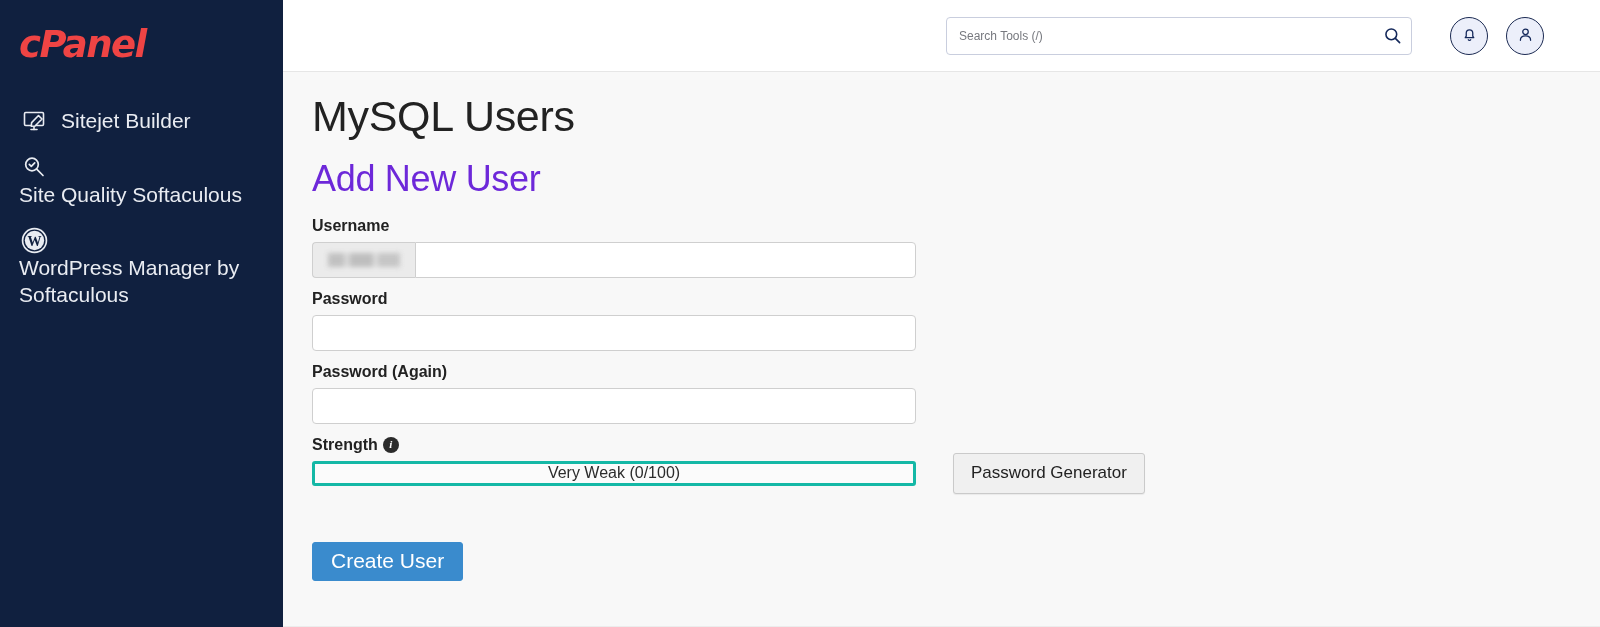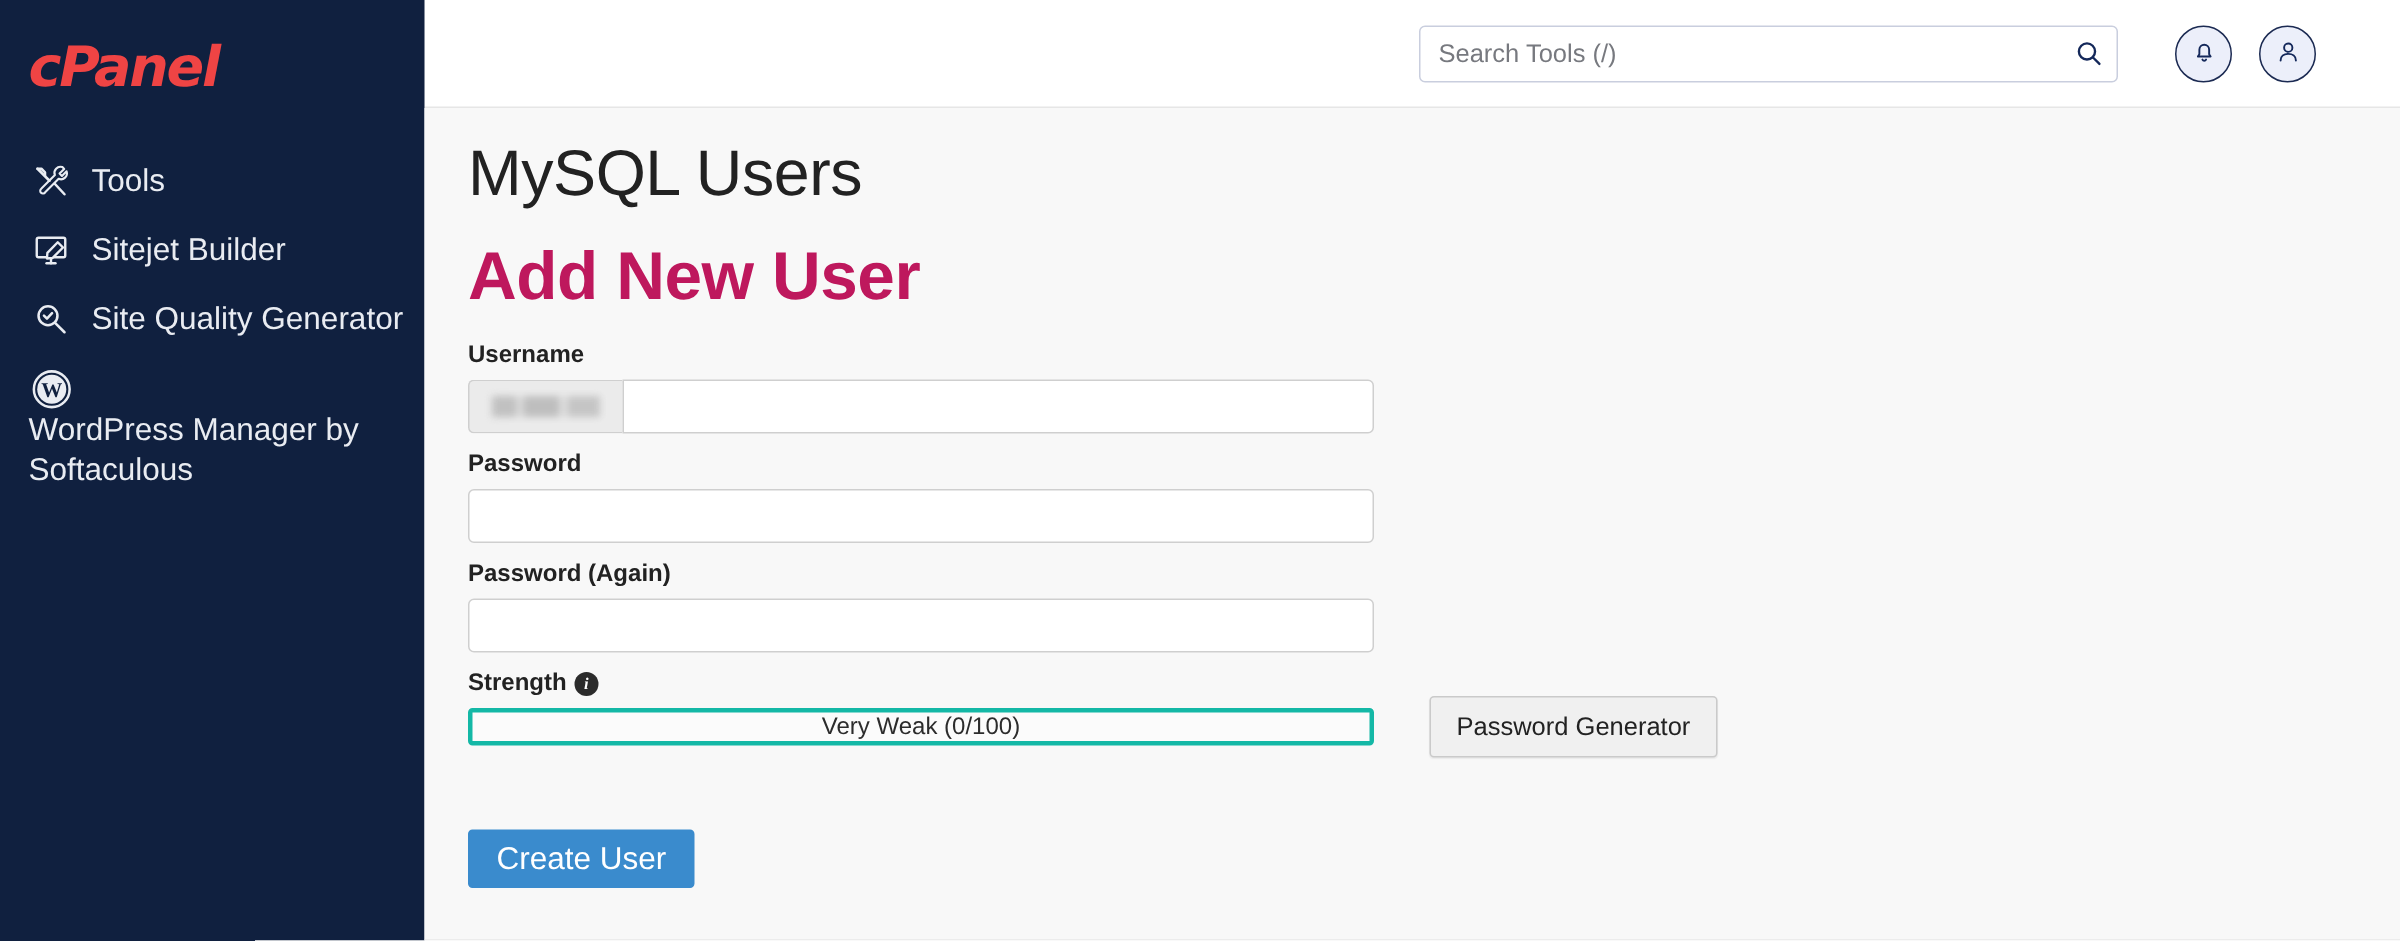--- a/index.html
+++ b/index.html
@@ -58,21 +58,21 @@
     width: 466px; height: 38px;
     border: 1px solid #c9cede;
     border-radius: 4px;
     background: #ffffff;
     display: flex; align-items: center;
     margin-right: 20px;
   }
   .search-input {
     border: 0; outline: 0; background: transparent;
     font-family: "Liberation Sans", sans-serif;
-    font-size: 17px; color: #3a3a3a;
+    font-size: 12px; color: #3a3a3a;
     padding: 0 36px 0 12px;
     width: 100%; height: 100%;
   }
   .search-input::placeholder { color: #77797f; }
   .search-icon-btn {
     position: absolute; right: 8px; top: 50%;
     transform: translateY(-50%);
     width: 22px; height: 22px;
     display: flex; align-items: center; justify-content: center;
     cursor: pointer; background: transparent; border: 0;
@@ -94,21 +94,21 @@
     padding: 18px 0 0 29px;
     position: relative;
     overflow: hidden;
   }
   .page-title {
     font-size: 43px; font-weight: 400; color: #222222;
     line-height: 1.25; letter-spacing: -0.3px;
     margin-bottom: 12px;
   }
   .section-title {
-    font-size: 45px; font-weight: 700; color: #be185d;
+    font-size: 36px; font-weight: 400; color: #6d28d9;
     line-height: 1.25; letter-spacing: -0.3px;
     margin-bottom: 16px;
   }
   .field-label {
     font-size: 16px; font-weight: 700; color: #222222;
     margin-bottom: 7px; display: flex; align-items: center; gap: 5px;
   }
   .field-group { margin-bottom: 12px; }
   .input-row { display: flex; width: 604px; }
   .input-addon {
@@ -191,31 +191,20 @@
 
 <div class="app">
 
   <aside class="sidebar">
     <div class="logo-wrap">
       <div class="logo">cPanel</div>
     </div>
 
     <nav class="nav">
 
-      <div class="nav-item">
-        <span class="nav-icon">
-          <svg width="26" height="24" viewBox="0 0 24 24" fill="none" stroke="#e9ecf2" stroke-width="1.7" stroke-linecap="round" stroke-linejoin="round">
-            <path d="M3 3.5l8 8"></path>
-              <path d="M14.5 13.5L21 20.5"></path>
-            <path d="M3 3.5h2.6l2.4 2.4v2.2"></path>
-            <path d="M20.8 3.6l-3.1 3.1 1.6 1.6 3.1-3.1a4 4 0 0 1-5.3 5l-9 9a1.8 1.8 0 1 1-2.5-2.5l9-9a4 4 0 0 1 5-5.3z" stroke-width="1.4"></path>
-          </svg>
-        </span>
-        <span class="nav-label">Tools</span>
-      </div>
 
       <div class="nav-item">
         <span class="nav-icon">
           <svg width="26" height="24" viewBox="0 0 24 24" fill="none" stroke="#e9ecf2" stroke-width="1.6" stroke-linecap="round" stroke-linejoin="round">
             <rect x="2.5" y="3.5" width="19" height="13" rx="1.2"></rect>
             <path d="M9 20.5h6"></path>
               <path d="M12 16.5v4"></path>
             <path d="M16.5 6.5l3.5 3.5-7 7-3.7.3.3-3.7z" fill="#10203f"></path>
           </svg>
         </span>
@@ -223,21 +212,21 @@
       </div>
 
       <div class="nav-item">
         <span class="nav-icon">
           <svg width="26" height="24" viewBox="0 0 24 24" fill="none" stroke="#e9ecf2" stroke-width="1.7" stroke-linecap="round" stroke-linejoin="round">
             <circle cx="10" cy="9.5" r="6.3"></circle>
             <path d="M14.7 14.2L21 20.5"></path>
             <path d="M7.3 9.4l2 2 3.4-3.6"></path>
           </svg>
         </span>
-        <span class="nav-label">Site Quality Generator</span>
+        <span class="nav-label">Site Quality Softaculous</span>
       </div>
 
       <div class="nav-item">
         <span class="nav-icon">
           <svg width="27" height="27" viewBox="0 0 24 24">
             <circle cx="12" cy="12" r="10.6" fill="none" stroke="#e9ecf2" stroke-width="1.5"></circle>
             <circle cx="12" cy="12" r="8.6" fill="#e9ecf2"></circle>
             <text x="12" y="16.6" font-family="Liberation Serif, serif" font-size="12.5" font-weight="700" fill="#10203f" text-anchor="middle">W</text>
           </svg>
         </span>

